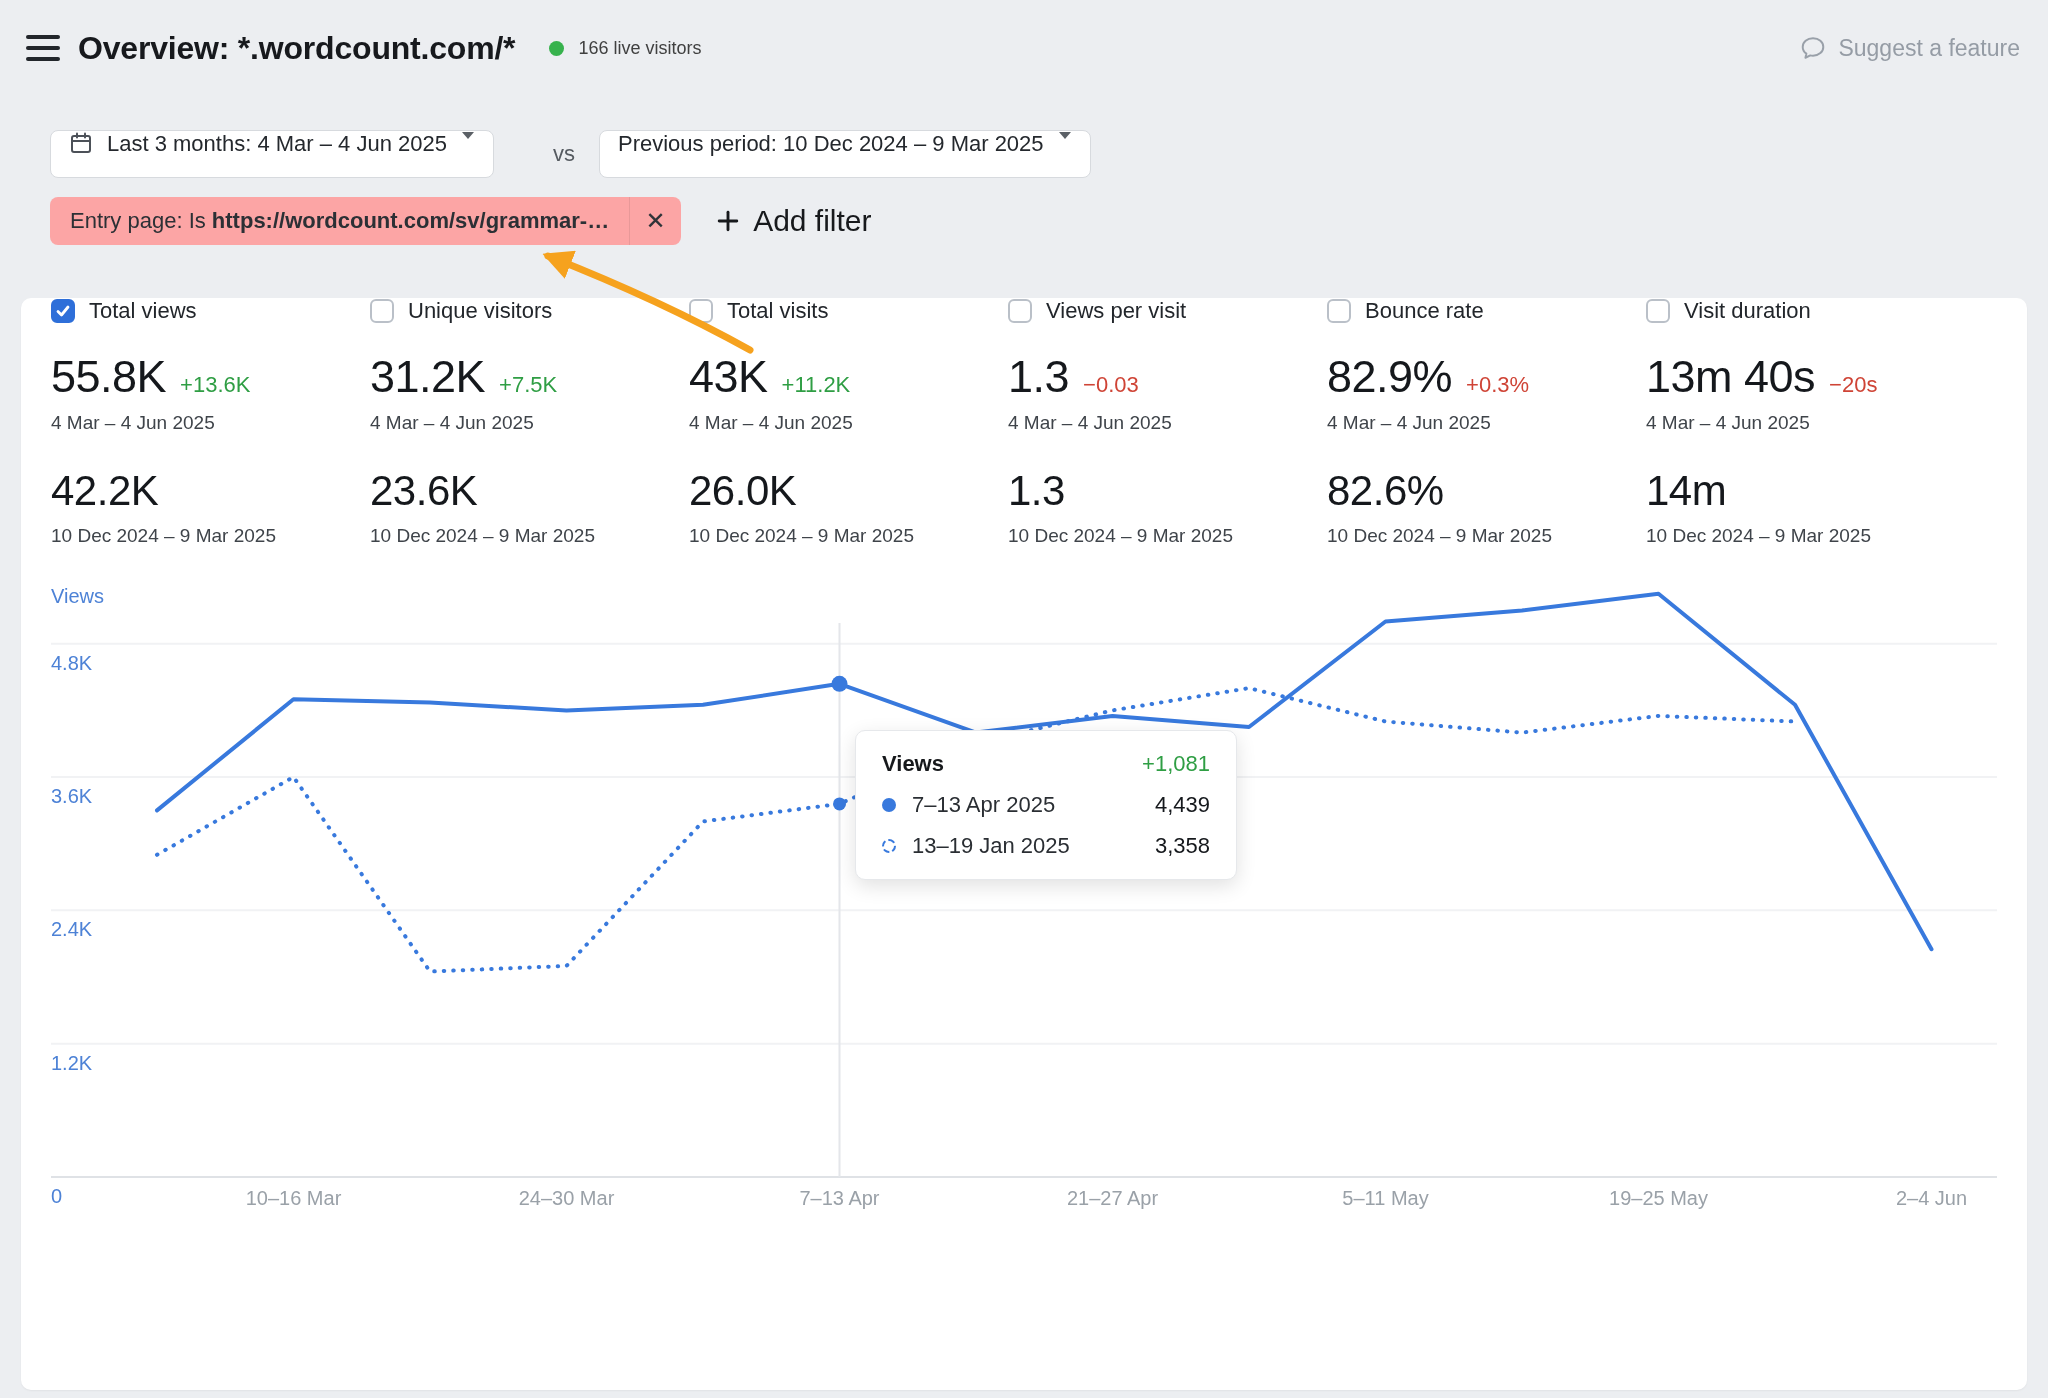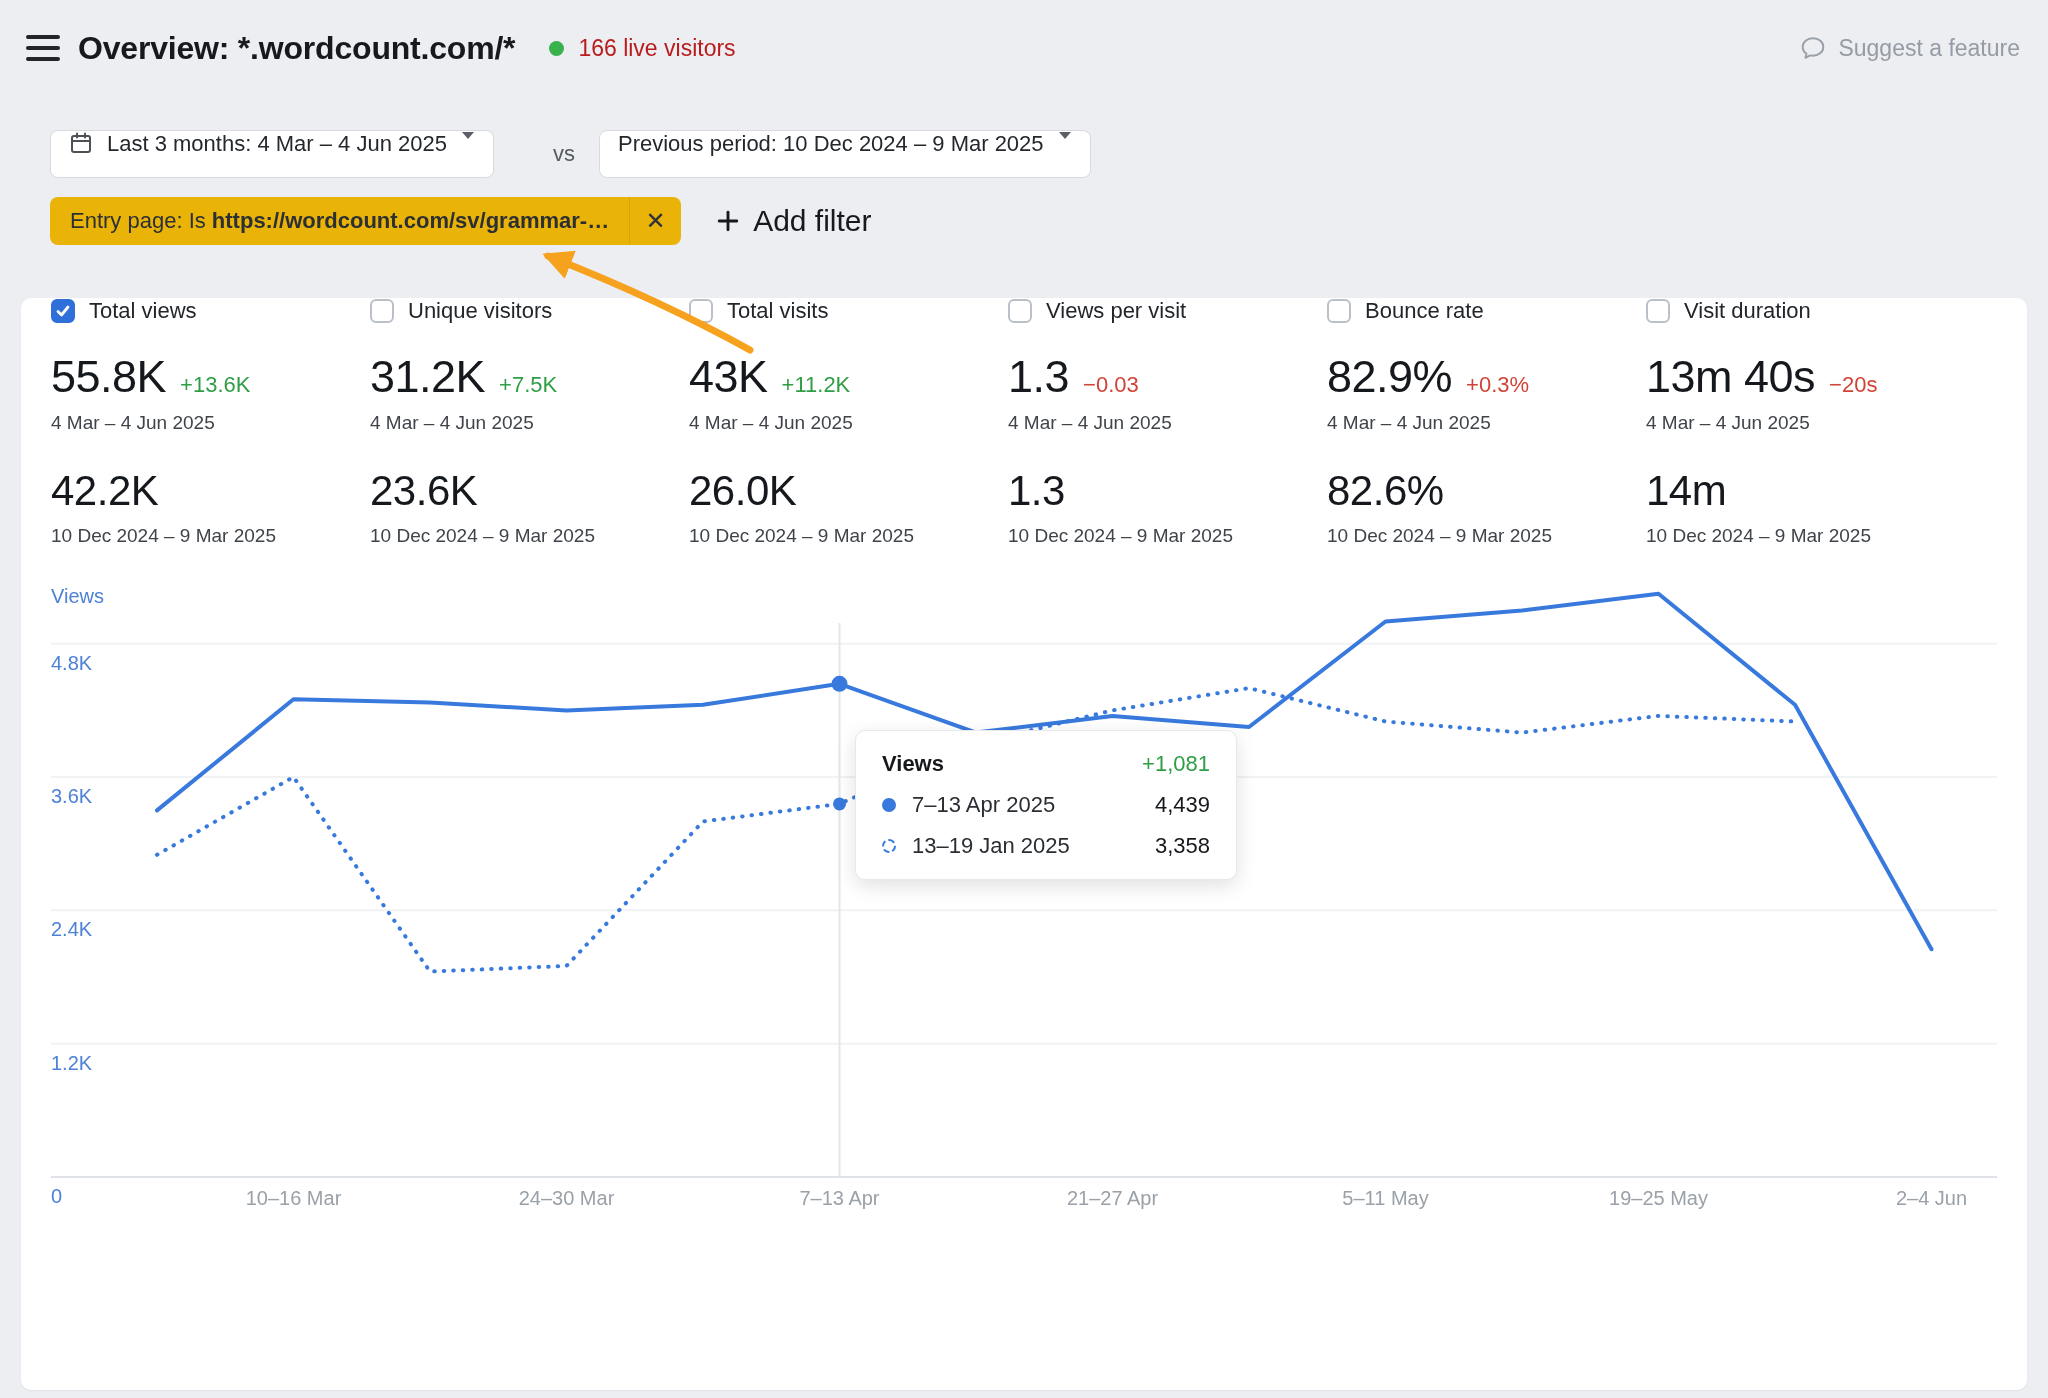--- a/index.html
+++ b/index.html
@@ -9,31 +9,31 @@
     font-family:"Liberation Sans","DejaVu Sans",sans-serif;
     color:#17191d;
     position:relative;
     overflow:hidden;
   }
   
   .topbar { height:96px; display:flex; align-items:center; padding:0 28px 0 26px; }
   .hamburger { width:34px; height:26px; display:flex; flex-direction:column; justify-content:space-between; cursor:pointer; }
   .hamburger span { display:block; height:4px; border-radius:2px; background:#22262b; }
   .page-title { margin-left:18px; font-size:32px; font-weight:700; letter-spacing:-0.2px; color:#17191d; }
-  .live { margin-left:34px; display:flex; align-items:center; gap:14px; font-size:23px; color:#b91c1c; }
+  .live { margin-left:34px; display:flex; align-items:center; gap:14px; font-size:18px; color:#404040; }
   .live-dot { width:15px; height:15px; border-radius:50%; background:#37b24d; }
   .suggest { margin-left:auto; display:flex; align-items:center; gap:12px; font-size:23px; color:#959ca5; cursor:pointer; }
   
   .filters { padding-left:50px; margin-top:34px; }
   .filter-row { display:flex; align-items:center; gap:24px; }
   .filter-row.second { margin-top:19px; gap:36px; }
   .drop-btn { height:48px; background:#fff; border:1px solid #d7dade; border-radius:8px;
     display:flex; gap:14px; padding:0 18px; font-size:22px; color:#24282d; cursor:pointer; }
   .vs { font-size:22px; color:#565b61;margin-left:35px; }
-  .chip { height:48px; background:#eab308; border-radius:8px; display:flex; align-items:center; font-size:22px; color:#2c3035; cursor:pointer; }
+  .chip { height:48px; background:#fca5a5; border-radius:8px; display:flex; align-items:center; font-size:22px; color:#2c3035; cursor:pointer; }
   .chip-label { padding:0 20px; white-space:nowrap; }
   .chip-label b { font-weight:700; }
   .chip-close { width:52px; height:100%; display:flex; align-items:center; justify-content:center;
     border-left:1px solid rgba(0,0,0,0.08); font-size:24px; color:#303439; cursor:pointer; background:none; border-top:none; border-right:none; border-bottom:none; border-radius:0 8px 8px 0; }
   .add-filter { display:flex; align-items:center; gap:14px; font-size:30px; color:#17191c; cursor:pointer; background:none; border:none; font-family:inherit; }
   
   .card { margin:53px 21px 0 21px; height:1092px; background:#fff; border-radius:10px;
     box-shadow:0 1px 2px rgba(0,0,0,0.05); padding:0 30px; position:relative; }
   .perf-header { padding-top:36px; display:flex; align-items:center; justify-content:space-between; }
   .perf-title { font-size:24px; font-weight:700; color:#17191c; }

